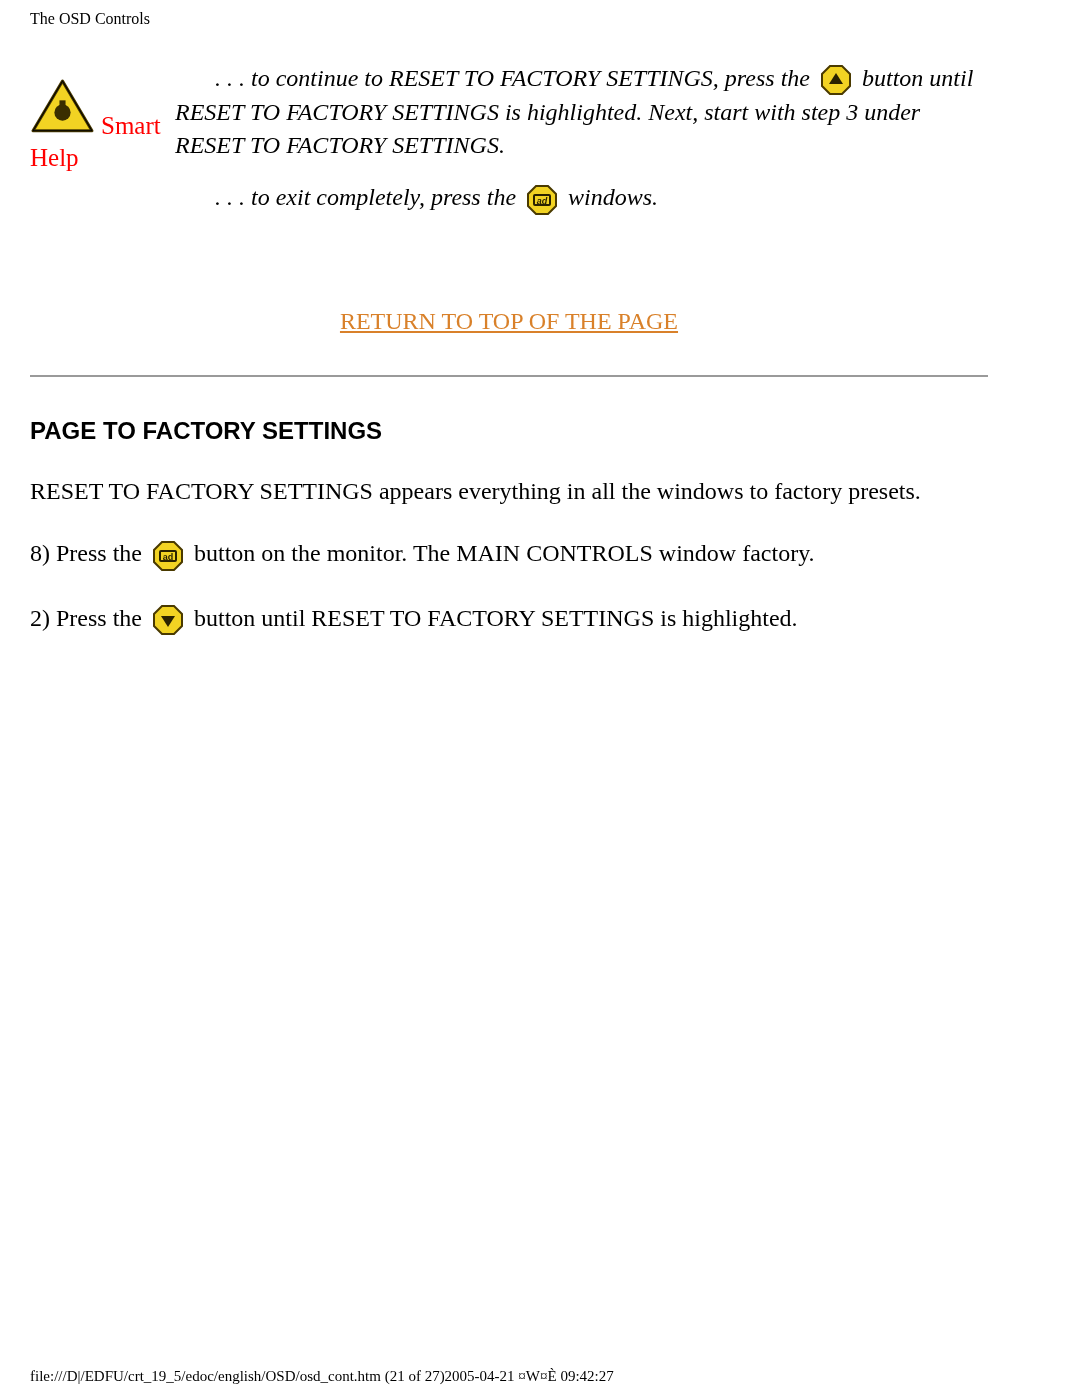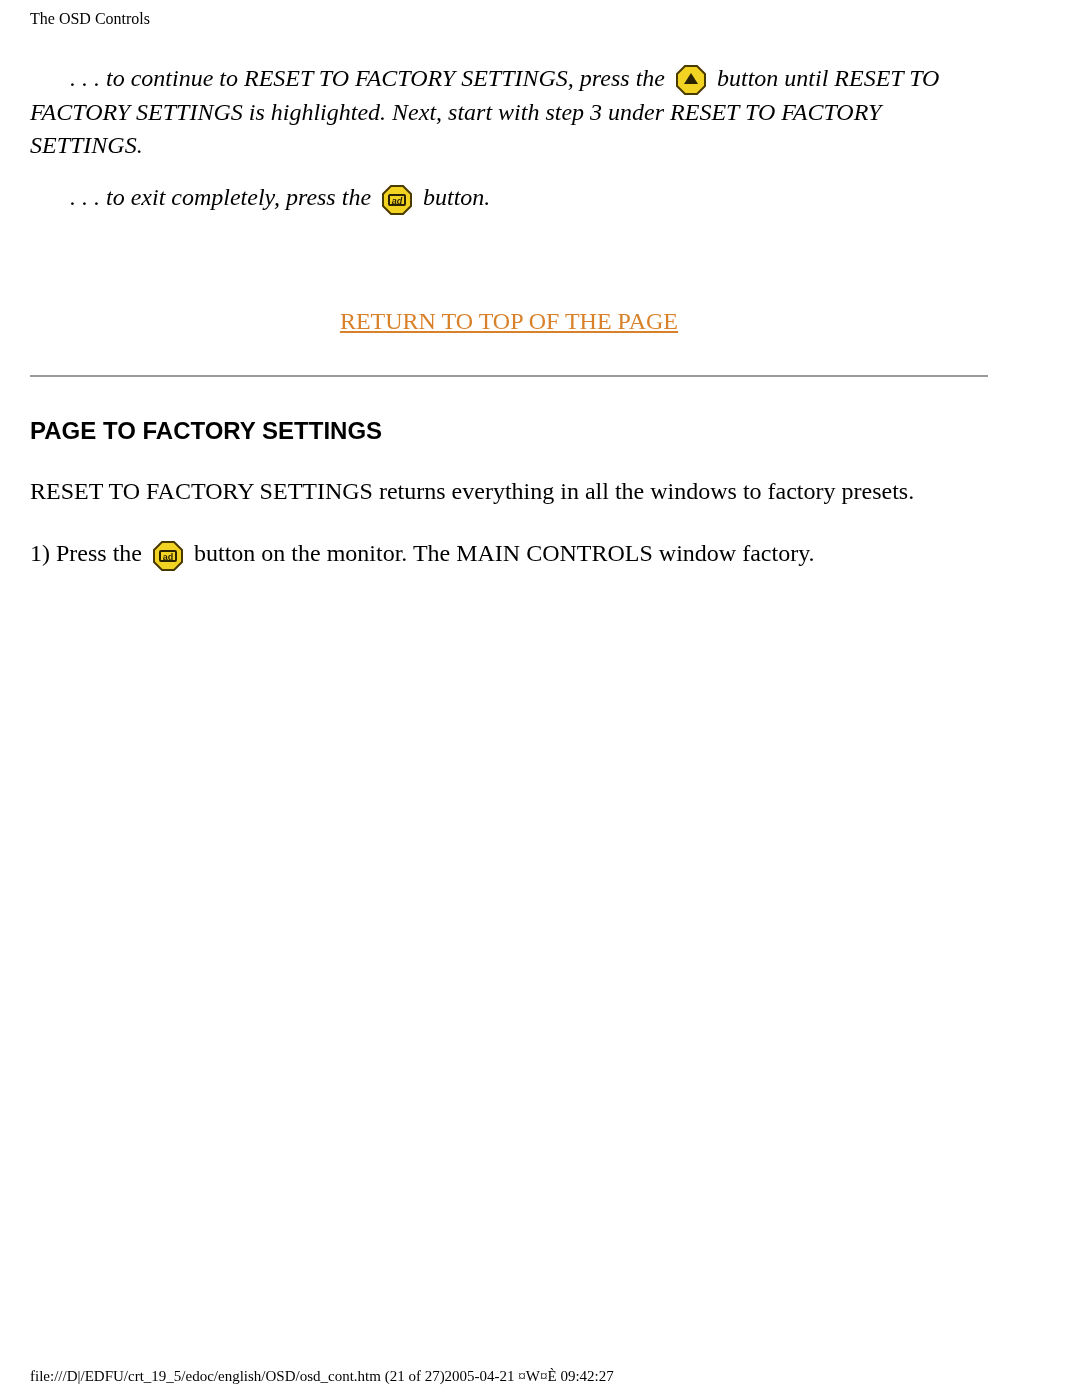--- a/index.html
+++ b/index.html
@@ -120,20 +120,34 @@
 </style>
 </head>
 <body>
 
 <div class="page">
 
   <div class="header-title">The OSD Controls</div>
 
   <div class="top-row">
 
+    <div class="smart-help-col">
+      <div class="smart-help-inner">
+        <span class="warn-icon-svg">
+          <svg viewBox="0 0 64 58">
+            <polygon points="32,3 61,52 3,52" fill="#f2d323" stroke="#4a3a00" stroke-width="3" stroke-linejoin="round"></polygon>
+            <polygon points="32,3 61,52 3,52" fill="none" stroke="#000" stroke-width="1" stroke-linejoin="round"></polygon>
+            <circle cx="32" cy="34" r="8" fill="#3a2e00"></circle>
+            <rect x="29" y="22" width="6" height="10" fill="#3a2e00"></rect>
+          </svg>
+        </span>
+        <span class="smart-label">Smart</span>
+      </div>
+      <div class="smart-help-text" style="margin-top:6px;">Help</div>
+    </div>
 
     <div class="content-col">
 
 
       <div class="para italic">
         <span class="para1-lead" style="display:inline;margin-left:40px;margin-top:28px;">. . . to continue to RESET TO FACTORY SETTINGS, press the </span>
         <span class="inline-icon octagon">
           <svg viewBox="0 0 32 32">
             <polygon points="10,2 22,2 30,10 30,22 22,30 10,30 2,22 2,10" fill="#f2d323" stroke="#4a3a00" stroke-width="2"></polygon>
             <polygon points="16,9 23,20 9,20" fill="#2a2200"></polygon>
@@ -144,44 +158,54 @@
 
       <div class="para italic">
         <span style="margin-left:40px;">. . . to exit completely, press the</span>
         <span class="inline-icon octagon">
           <svg viewBox="0 0 32 32">
             <polygon points="10,2 22,2 30,10 30,22 22,30 10,30 2,22 2,10" fill="#f2d323" stroke="#4a3a00" stroke-width="2"></polygon>
             <rect x="8" y="11" width="16" height="10" rx="1" fill="none" stroke="#2a2200" stroke-width="2"></rect>
             <text x="16" y="20" text-anchor="middle" font-size="9" font-family="Arial" font-weight="bold" fill="#2a2200">ad</text>
           </svg>
         </span>
-        <span> button.</span>
+        <span> windows.</span>
       </div>
 
     </div>
   </div>
 
   <div class="return-link-wrap">
     <a class="return-link">RETURN TO TOP OF THE PAGE</a>
   </div>
 
   <hr class="sep">
 
   <div class="section-heading">PAGE TO FACTORY SETTINGS</div>
 
-  <div class="body-text">RESET TO FACTORY SETTINGS returns everything in all the windows to factory presets.</div>
+  <div class="body-text">RESET TO FACTORY SETTINGS appears everything in all the windows to factory presets.</div>
 
   <div class="body-text">
-    <span>1) Press the </span>
+    <span>8) Press the </span>
     <span class="inline-icon octagon">
       <svg viewBox="0 0 32 32">
         <polygon points="10,2 22,2 30,10 30,22 22,30 10,30 2,22 2,10" fill="#f2d323" stroke="#4a3a00" stroke-width="2"></polygon>
         <rect x="8" y="11" width="16" height="10" rx="1" fill="none" stroke="#2a2200" stroke-width="2"></rect>
         <text x="16" y="20" text-anchor="middle" font-size="9" font-family="Arial" font-weight="bold" fill="#2a2200">ad</text>
       </svg>
     </span>
     <span> button on the monitor. The MAIN CONTROLS window factory.</span>
   </div>
 
+  <div class="body-text">
+    <span>2) Press the </span>
+    <span class="inline-icon octagon">
+      <svg viewBox="0 0 32 32">
+        <polygon points="10,2 22,2 30,10 30,22 22,30 10,30 2,22 2,10" fill="#f2d323" stroke="#4a3a00" stroke-width="2"></polygon>
+        <polygon points="16,23 23,12 9,12" fill="#2a2200"></polygon>
+      </svg>
+    </span>
+    <span>button until RESET TO FACTORY SETTINGS is highlighted.</span>
+  </div>
 
   <div class="footer">file:///D|/EDFU/crt_19_5/edoc/english/OSD/osd_cont.htm (21 of 27)2005-04-21 ¤W¤È 09:42:27</div>
 
 </div>
 
 </body></html>

